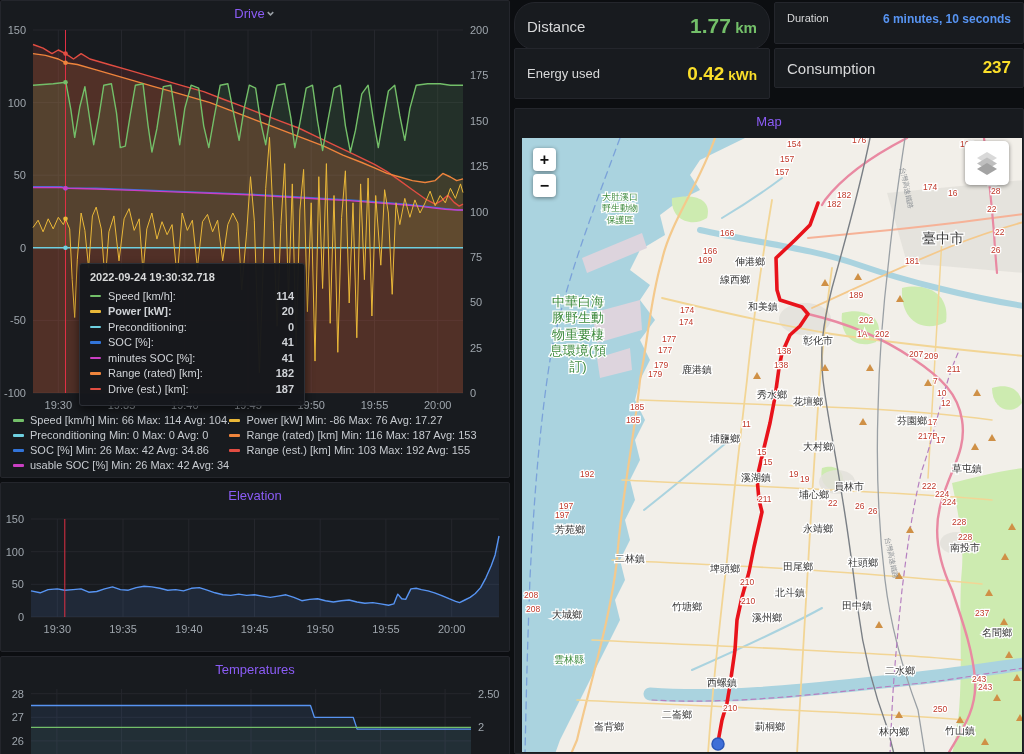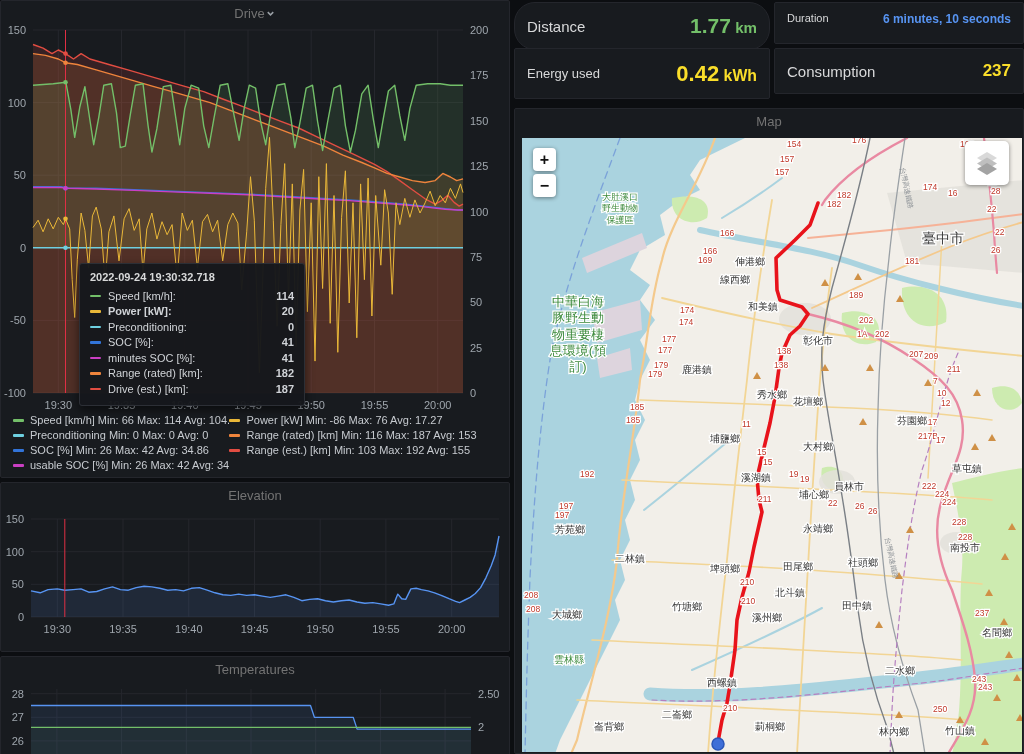--- a/index.html
+++ b/index.html
@@ -1,20 +1,20 @@
 <!DOCTYPE html>
 <html><head>
 <meta charset="utf-8">
 <style>
   html,body{margin:0;padding:0;background:#0c0e11;}
   .stage{position:relative;width:1024px;height:754px;overflow:hidden;background:#0c0e11;
          font-family:"Liberation Sans","DejaVu Sans",sans-serif;}
   .panel{position:absolute;background:#181b1f;border:1px solid #24262c;border-radius:2px;box-sizing:border-box;}
   .phead{position:absolute;top:0;left:0;right:0;height:24px;display:flex;align-items:center;
-         justify-content:center;color:#737373;font-size:13px;font-weight:500;cursor:pointer;z-index:3;}
+         justify-content:center;color:#8b5cf6;font-size:13px;font-weight:500;cursor:pointer;z-index:3;}
   .chart{position:absolute;left:0;top:0;width:100%;height:100%;display:block;}
   .chart text{font-family:"Liberation Sans","DejaVu Sans",sans-serif;}
   text.tick{fill:#9fa6ad;font-size:11px;}
   
   .gtooltip{position:absolute;left:78px;top:262px;width:204px;background:rgba(22,24,28,0.97);
             border:1px solid #2c2f36;border-radius:3px;padding:7px 10px 8px 10px;font-size:11px;
             color:#d0d3d7;box-shadow:0 4px 10px rgba(0,0,0,.55);z-index:6;}
   .tt-title{font-weight:700;margin-bottom:5px;color:#d8d9da;}
   .tt-row{display:flex;align-items:center;gap:7px;height:15.5px;}
   .tt-row .sw{width:11px;height:2.5px;border-radius:1px;flex:none;}
@@ -24,21 +24,21 @@
   .legend{position:absolute;left:12px;right:4px;top:412px;font-size:11px;color:#c7cbd0;z-index:2;}
   .lg-row{display:grid;grid-template-columns:44% 56%;line-height:15px;}
   .lg-item{display:flex;align-items:center;gap:6px;cursor:pointer;white-space:nowrap;overflow:hidden;}
   .lg-item .sw{width:11px;height:3px;border-radius:1px;flex:none;}
   
   .stat{display:flex;align-items:center;justify-content:space-between;padding:0 12px;}
   .stat.top{align-items:flex-start;padding-top:9px;}
   .stat-label{color:#d8d9da;}
   .lbl-lg{font-size:15px;} .lbl-md{font-size:13px;} .lbl-sm{font-size:11px;}
   .stat-value{font-weight:700;white-space:nowrap;}
-  .val-xl{font-size:21px;} .val-lg{font-size:22px;} .val-md{font-size:17px;} .val-sm{font-size:12px;font-weight:600;margin-left:38px;}
+  .val-xl{font-size:21px;} .val-lg{font-size:19px;} .val-md{font-size:17px;} .val-sm{font-size:12px;font-weight:600;margin-left:38px;}
   .stat-value .u{font-size:72%;text-align:center;}
   
   .map-body{position:absolute;left:7px;right:1px;top:29px;bottom:1px;overflow:hidden;background:#f2efe9;}
   .map-body svg{display:block;}
   .map-zoom{position:absolute;left:11px;top:10px;display:flex;flex-direction:column;gap:3px;z-index:4;}
   .map-zoom button{width:23px;height:23px;background:#fff;border:0;border-radius:4px;font-size:16px;
                    font-weight:700;color:#111;box-shadow:0 1px 4px rgba(0,0,0,.45);cursor:pointer;line-height:1;padding:0;}
   .map-layers{position:absolute;right:13px;top:3px;width:44px;height:44px;background:#fff;border:0;border-radius:5px;
               box-shadow:0 1px 4px rgba(0,0,0,.45);cursor:pointer;display:flex;align-items:center;justify-content:center;z-index:4;}
   .chev{width:11px;height:11px;stroke:#9aa0a6;fill:none;stroke-width:1.6;}
@@ -256,21 +256,21 @@
     <span class="stat-value val-xl" style="color: rgb(115, 191, 105);"><span>1.77</span><span class="u"> km</span></span>
   </section>
   <section class="panel stat top" style="left:774px;top:2px;width:250px;height:42px;">
     <span class="stat-label lbl-sm">Duration</span>
     <span class="stat-value val-sm" style="color: rgb(87, 148, 242);">6 minutes, 10 seconds</span>
   </section>
   <section class="panel stat" style="left:514px;top:48px;width:256px;height:51px;">
     <span class="stat-label lbl-md">Energy used</span>
     <span class="stat-value val-lg" style="color: rgb(250, 222, 42);"><span>0.42</span><span class="u"> kWh</span></span>
   </section>
-  <section class="panel stat" style="left:774px;top:48px;width:250px;height:46px;">
+  <section class="panel stat" style="left:774px;top:48px;width:250px;height:40px;">
     <span class="stat-label lbl-lg">Consumption</span>
     <span class="stat-value val-md" style="color: rgb(250, 222, 42);">237</span>
   </section>
 
   <section class="panel" style="left:514px;top:108px;width:510px;height:646px;">
     <header class="phead">
       <span>Map</span>
     </header>
     <div class="map-body">
       <svg id="map-svg" width="502" height="616" viewBox="0 0 502 616">

